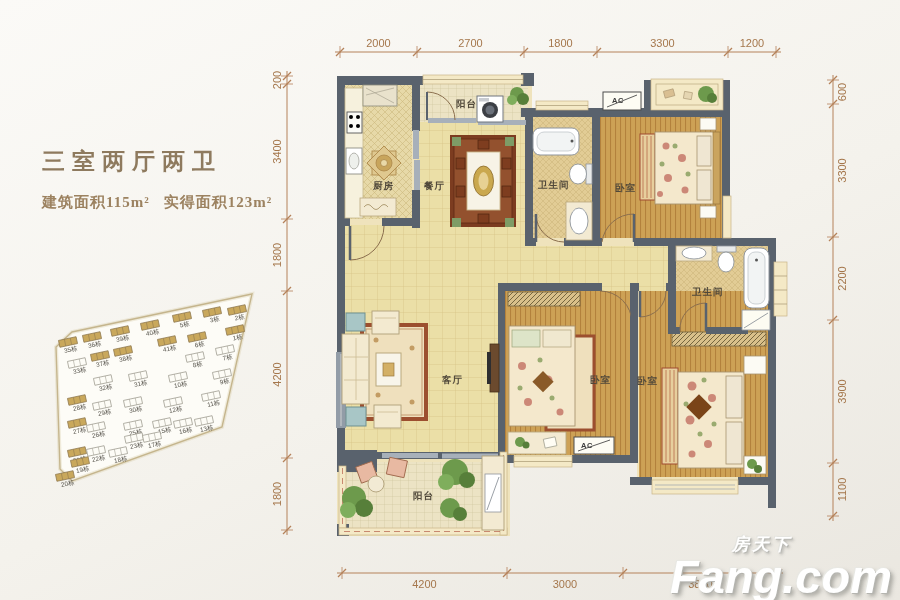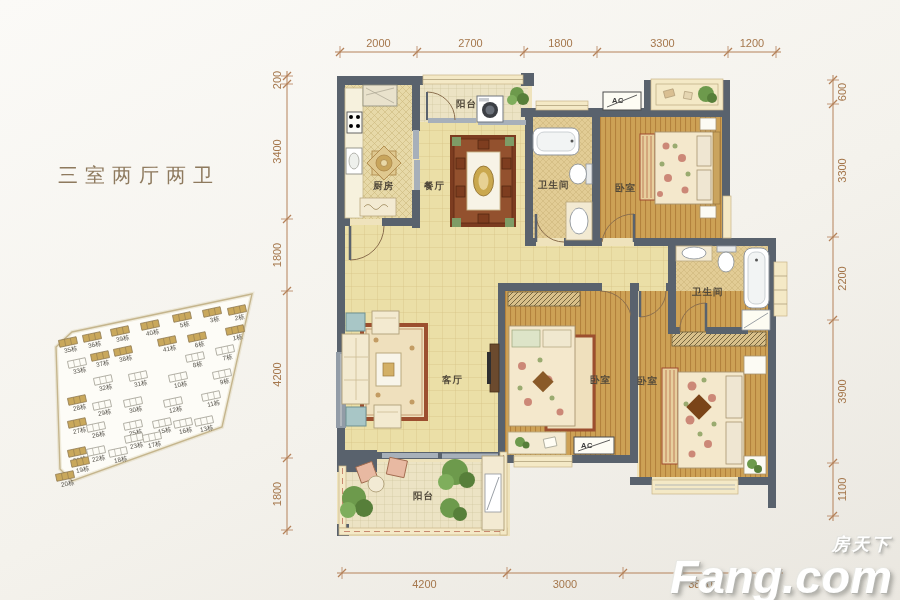--- a/index.html
+++ b/index.html
@@ -1,26 +1,26 @@
 <!DOCTYPE html>
 <html><head>
 <meta charset="utf-8">
 <style>
   html,body{margin:0;padding:0;}
   .stage{position:relative;width:900px;height:600px;overflow:hidden;
     background:linear-gradient(155deg,#fbfaf7 0%,#f4f2ec 55%,#eae7e0 100%);
     font-family:"Liberation Sans",sans-serif;}
   #plan-svg{position:absolute;left:0;top:0;}
   .title-block{position:absolute;left:42px;top:146px;width:250px;}
-  .plan-title{margin:16px;font-family:"Liberation Serif",serif;font-weight:normal;
-    font-size:20px;letter-spacing:7px;color:#8e7a5e;}
+  .plan-title{margin:0;font-family:"Liberation Serif",serif;font-weight:bold;
+    font-size:23px;letter-spacing:7px;color:#8e7a5e;}
   .area-line{margin-top:16px;font-size:15px;color:#9c8260;letter-spacing:1px;
     font-family:"Liberation Serif",serif;font-weight:bold;}
   .area-line span{margin-right:14px;}
-  .watermark{position:absolute;right:8px;bottom:0px;text-align:right;line-height:1;
+  .watermark{position:absolute;right:8px;bottom:0px;text-align:left;line-height:1;
     pointer-events:none;}
   .wm-cn{margin-left:62px;font-size:17px;font-weight:bold;color:#fff;
     letter-spacing:3px;font-style:italic;
     text-shadow:1px 1px 0 #b9b9b4,-1px -1px 0 #e4e4df,2px 2px 3px rgba(140,140,135,.7);}
   .wm-en{font-size:47px;font-weight:bold;font-style:italic;color:#fff;
     font-family:Liberation Sans, sans-serif;letter-spacing:0px;
     text-shadow:1px 1px 0 #b5b5b0,-1px -1px 0 #e8e8e3,3px 3px 4px rgba(130,130,125,.65);}
   svg text.room-lab{font-size:9.5px;fill:#50483a;letter-spacing:1px;font-weight:bold;}
   svg text.ac-lab{font-size:7.5px;fill:#3c3c3c;font-weight:bold;letter-spacing:.5px;}
   svg text.dim-lab{font-size:11px;fill:#a5774c;}
@@ -699,20 +699,23 @@
           <line x1="774" y1="577" x2="782" y2="569" stroke="#b5825a" stroke-width="1.3"></line>
           <text x="424.5" y="588" text-anchor="middle" class="dim-lab">4200</text>
           <text x="565" y="588" text-anchor="middle" class="dim-lab">3000</text>
           <text x="700.5" y="588" text-anchor="middle" class="dim-lab">3800</text>
         </g>
   </g>
 </svg>
 
 <div class="title-block">
   <h1 class="plan-title">三室两厅两卫</h1>
+  <div class="area-line">
+    <span>建筑面积115m²</span><span>实得面积123m²</span>
+  </div>
 </div>
 
 <div class="watermark">
   <div class="wm-cn">房天下</div>
   <div class="wm-en">Fang.com</div>
 </div>
 
 </div>
 
 </body></html>

